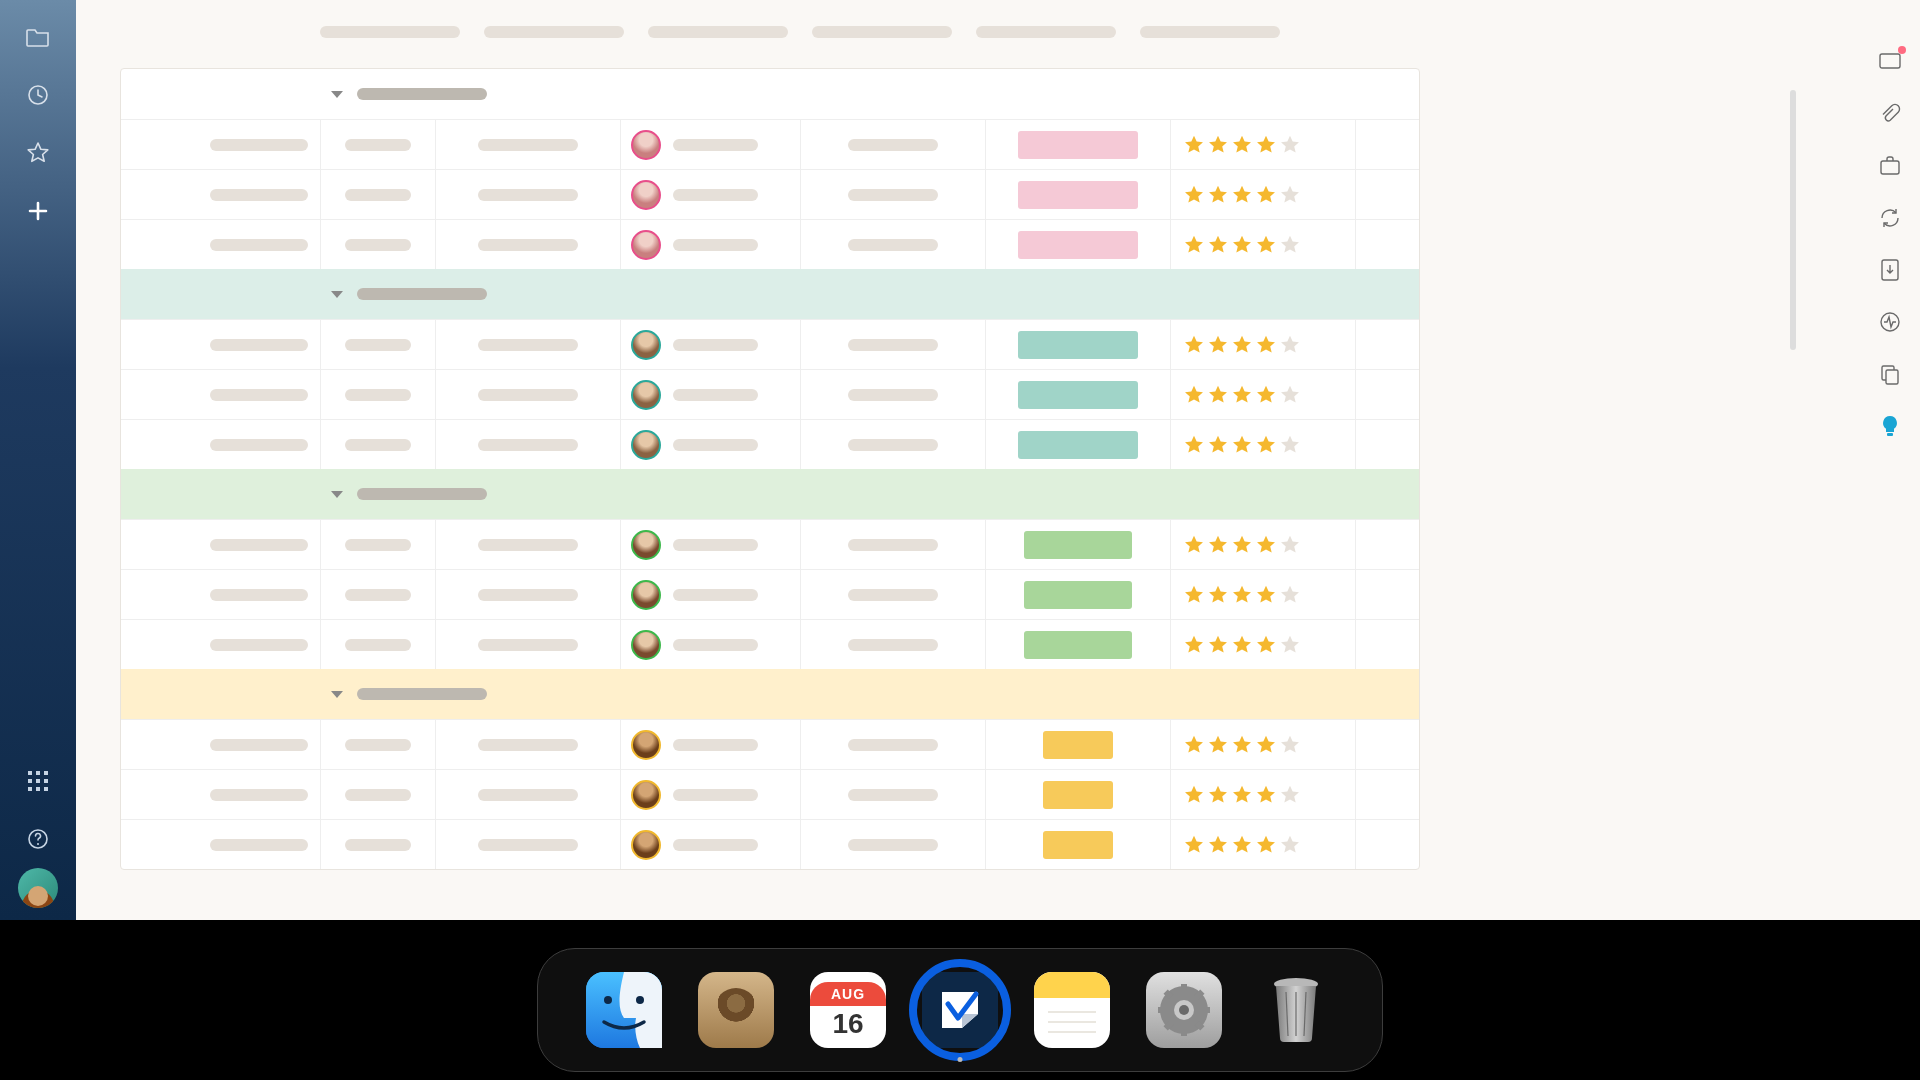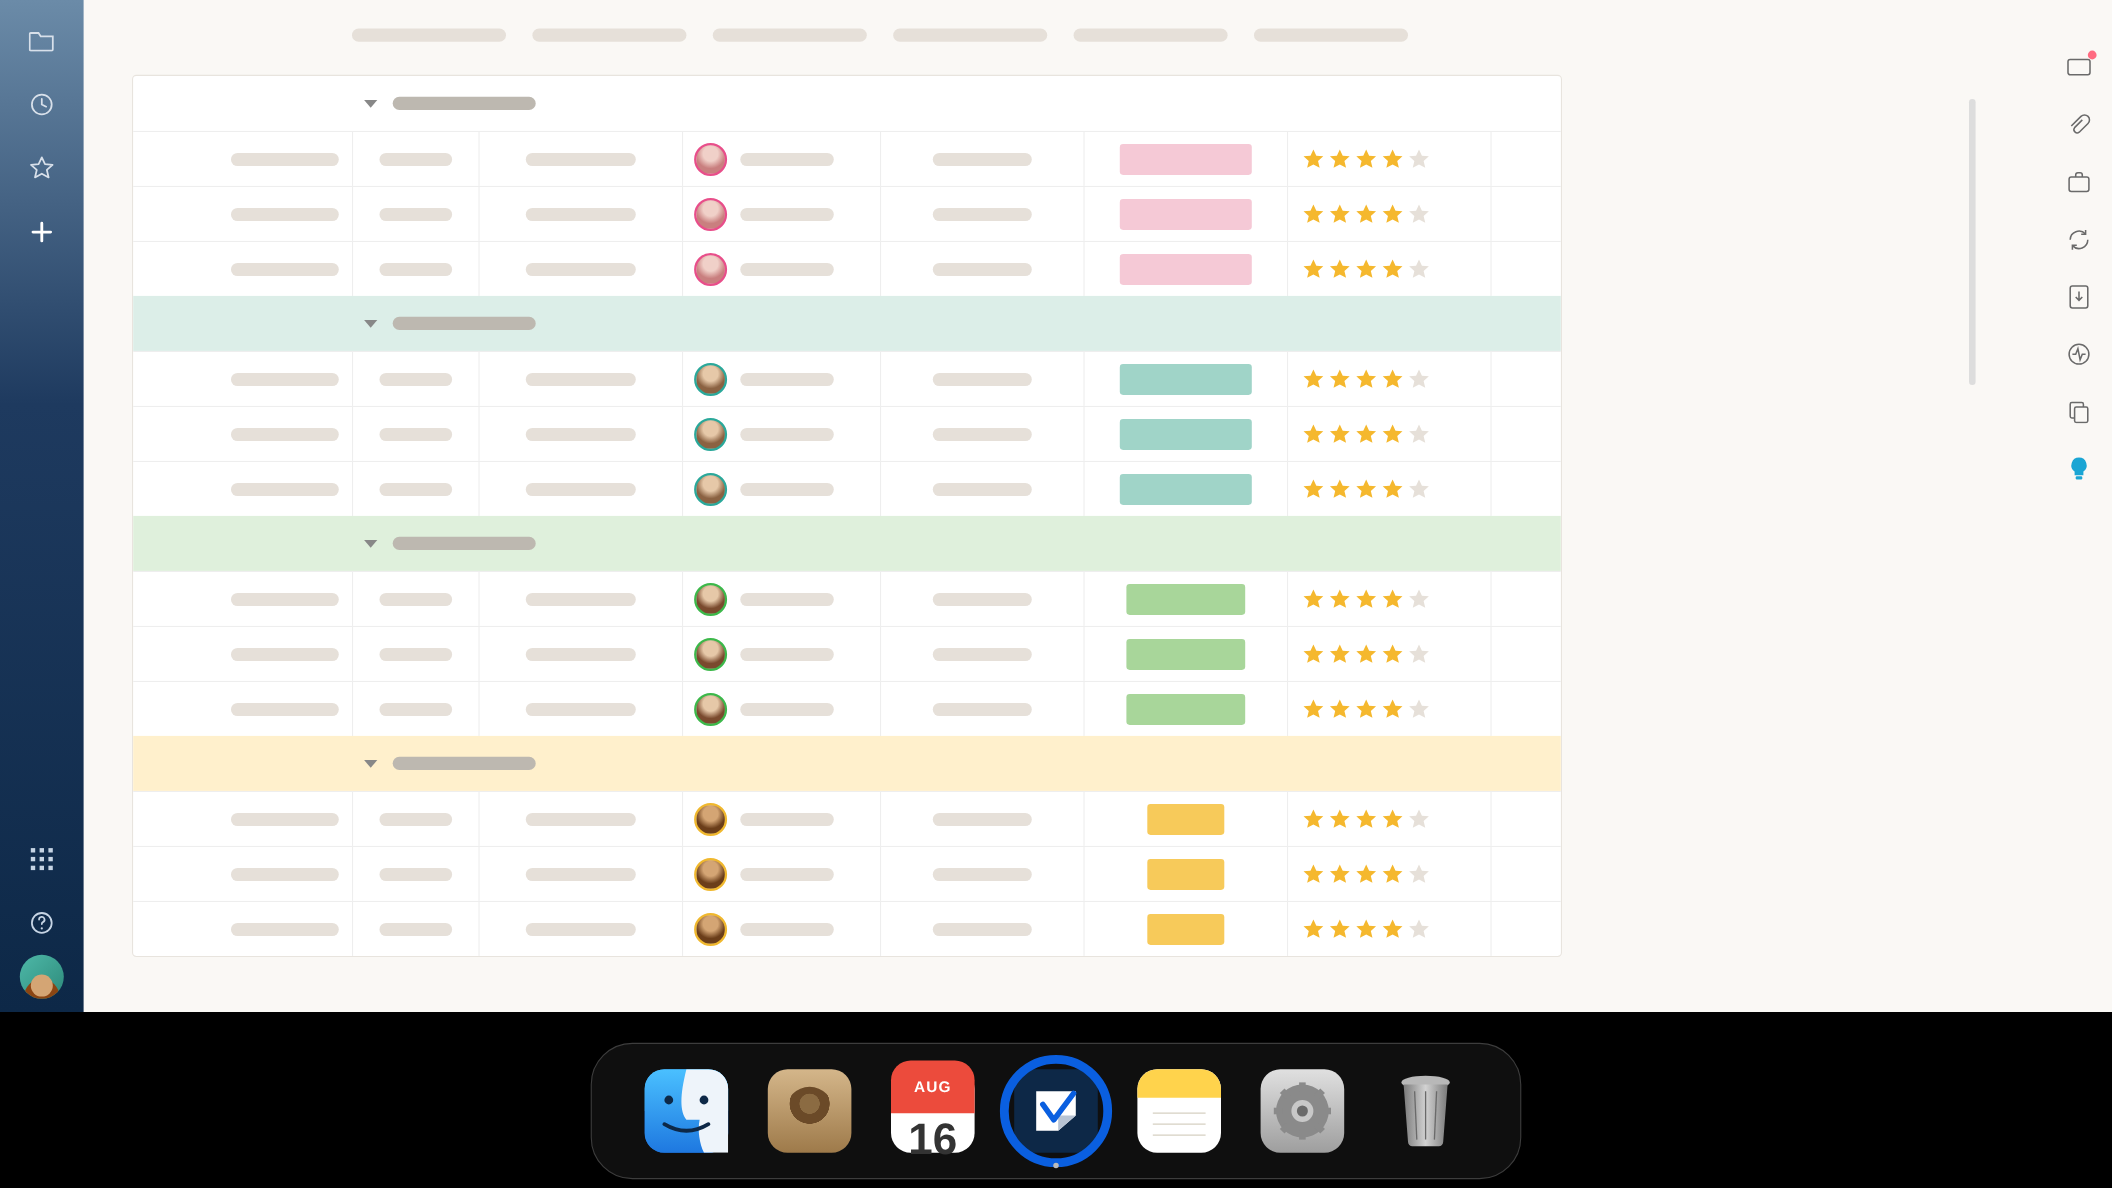--- a/index.html
+++ b/index.html
@@ -71,22 +71,22 @@
 
 
 .dock-area { position: absolute; left: 0; right: 0; bottom: 0; height: 160px; background: #000; }
 .dock { position: absolute; left: 50%; bottom: 8px; transform: translateX(-50%); height: 124px; border-radius: 38px; border: 1.5px solid #3d3d3d; background: rgba(30,30,30,0.5); display: flex; align-items: center; gap: 36px; padding: 0 48px; }
 .dock-icon { width: 76px; height: 76px; border-radius: 18px; cursor: pointer; position: relative; display: flex; align-items: center; justify-content: center; font-size: 30px; }
 .dock-running::after { content: ''; position: absolute; bottom: -14px; left: 50%; transform: translateX(-50%); width: 5px; height: 5px; background: #bbb; border-radius: 50%; }
 .di-finder { background: linear-gradient(180deg, #3aa8f5 50%, #1e6fd8 50%); }
 .di-contacts { background: linear-gradient(180deg, #d4b68a, #9e7a4a); }
 .di-contacts::before { content:''; position:absolute; width:44px; height:44px; border-radius:50%; background: radial-gradient(circle at 50% 35%, #8b6b42 25%, #6b4a28 26%, #6b4a28 50%, transparent 51%); }
 .di-calendar { background: #fff; flex-direction: column; font-weight: 600; }
-.di-calendar .cal-m { background: #ec4b3c; color: #fff; width: 100%; text-align: center; border-radius: 18px 18px 0 0; font-size: 14px; padding: 16px 0; letter-spacing: 1px; }
-.di-calendar .cal-d { color: #333; font-size: 40px; line-height: 1; padding-top: 4px; }
+.di-calendar .cal-m { background: #ec4b3c; color: #fff; width: 100%; text-align: center; border-radius: 18px 18px 0 0; font-size: 14px; padding: 4px 0; letter-spacing: 1px; }
+.di-calendar .cal-d { color: #333; font-size: 28px; line-height: 1; padding-top: 4px; }
 .di-smartsheet { background: #0d2847; }
 .di-notes { background: #fff; }
 .di-notes::before { content:''; position:absolute; top:0; left:0; right:0; height:26px; background:#ffd34c; border-radius: 18px 18px 0 0; }
 .di-settings { background: linear-gradient(180deg, #e0e0e0, #9e9e9e); }
 .di-trash { background: transparent; }
 .ring { position: absolute; width: 102px; height: 102px; border: 8px solid #0a5fe0; border-radius: 50%; pointer-events: none; }
 
 svg { display: block; }
 </style>
 </head>

